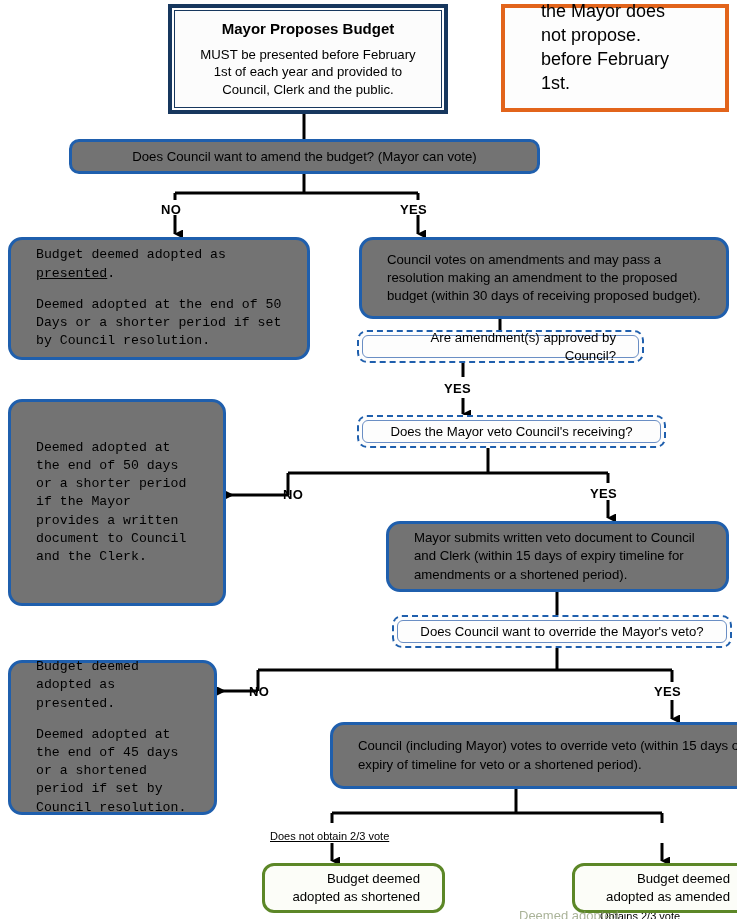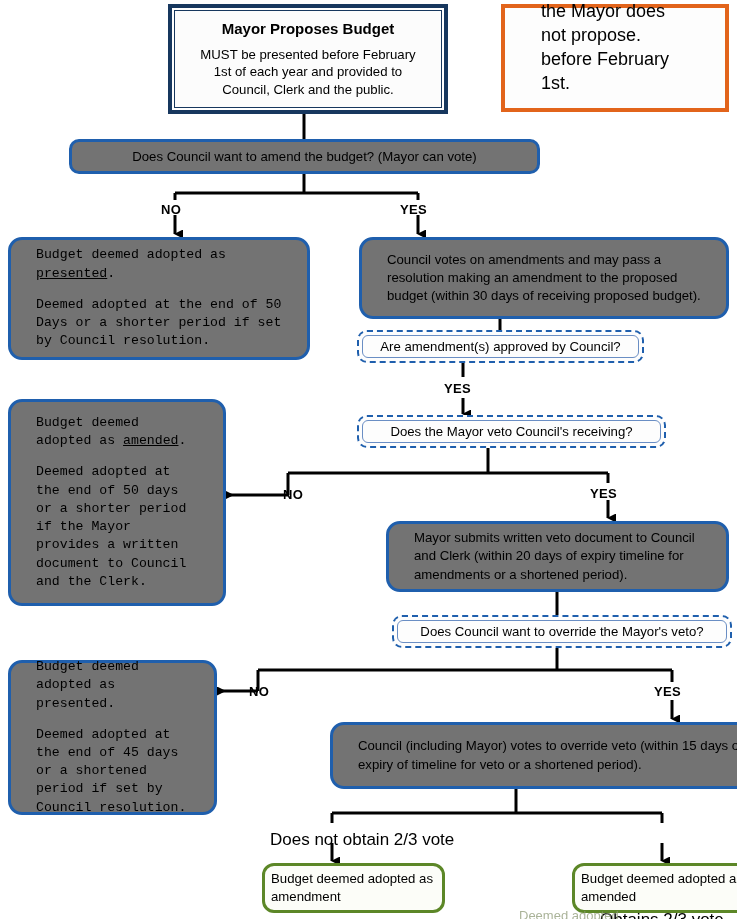--- a/index.html
+++ b/index.html
@@ -92,23 +92,23 @@
     font-size: 13.2px;
     text-align: left;
     line-height: 1.38;
     margin: 13px;
     padding: 0 12px;
   }
   .body-l p { margin: 0 0 13px 0; font-family: Liberation Mono, monospace; }
   .body-l p:last-child { margin-bottom: 0; }
   .body-c-tight {
     font-size: 13.2px;
-    text-align: left;
+    text-align: right;
     line-height: 1.35;
-    margin: 0;
+    margin: 16px;
     padding: 0 6px;
   }
   .note-hd {
     font-weight: bold;
     font-size: 13px;
     padding: 0 8px;
     margin: 0 0 1px 0;
   }
   .note-bd {
     font-size: 18px;
@@ -120,22 +120,23 @@
 
   .edge-label {
     position: absolute;
     font-weight: bold;
     font-size: 13px;
     letter-spacing: 0.3px;
     white-space: nowrap;
   }
   .branch-label {
     position: absolute;
-    font-size: 17px;
+    font-size: 11px;
     white-space: nowrap;
+    text-decoration: underline;
   }
   .cut-text {
     position: absolute;
     font-size: 13px;
     color: #8e9a77;
     white-space: nowrap;
     opacity: 0.75;
   }
 </style>
 </head>
@@ -238,27 +239,26 @@
   <div class="node-dashed-inner">
     <span class="body-c-tight">Does the Mayor veto Council's receiving?</span>
   </div>
 </div>
 
 <div class="edge-label" style="left:283px; top:487px;">NO</div>
 <div class="edge-label" style="left:590px; top:486px;">YES</div>
 
 <div class="node node-blue" style="left:8px; top:399px; width:218px; height:207px;">
   <div class="body-l">
-    <p><span>Budget deemed adopted as </span><u>amended</u><span>.</span></p>
     <p>Deemed adopted at the end of 50 days or a shorter period if the Mayor provides a written document to Council and the Clerk.</p>
   </div>
 </div>
 
 <div class="node node-blue" style="left:386px; top:521px; width:343px; height:71px;">
-  <div class="body-l">Mayor submits written veto document to Council and Clerk (within 20 days of expiry timeline for amendments or a shortened period).</div>
+  <div class="body-l">Mayor submits written veto document to Council and Clerk (within 15 days of expiry timeline for amendments or a shortened period).</div>
 </div>
 
 <div class="node-dashed-wrap" style="left:392px; top:615px; width:340px; height:33px;">
   <div class="node-dashed-inner">
     <span class="body-c-tight">Does Council want to override the Mayor's veto?</span>
   </div>
 </div>
 
 <div class="edge-label" style="left:249px; top:684px;">NO</div>
 <div class="edge-label" style="left:654px; top:684px;">YES</div>
@@ -271,20 +271,20 @@
 </div>
 
 <div class="node node-blue" style="left:330px; top:722px; width:472px; height:67px;">
   <div class="body-l">Council (including Mayor) votes to override veto (within 15 days of expiry of timeline for veto or a shortened period).</div>
 </div>
 
 <div class="branch-label" style="left:270px; top:830px;">Does not obtain 2/3 vote</div>
 <div class="branch-label" style="left:600px; top:880px;margin-top:30px;">Obtains 2/3 vote</div>
 
 <div class="node node-green" style="left:262px; top:863px; width:183px; height:50px;">
-  <div class="body-c-tight">Budget deemed adopted as amendment</div>
+  <div class="body-c-tight">Budget deemed adopted as shortened</div>
 </div>
 
 <div class="node node-green" style="left:572px; top:863px; width:183px; height:50px;">
   <div class="body-c-tight">Budget deemed adopted as amended</div>
 </div>
 
 <div class="cut-text" style="left:519px; top:908px;">Deemed adopted</div>
 
 </body></html>

